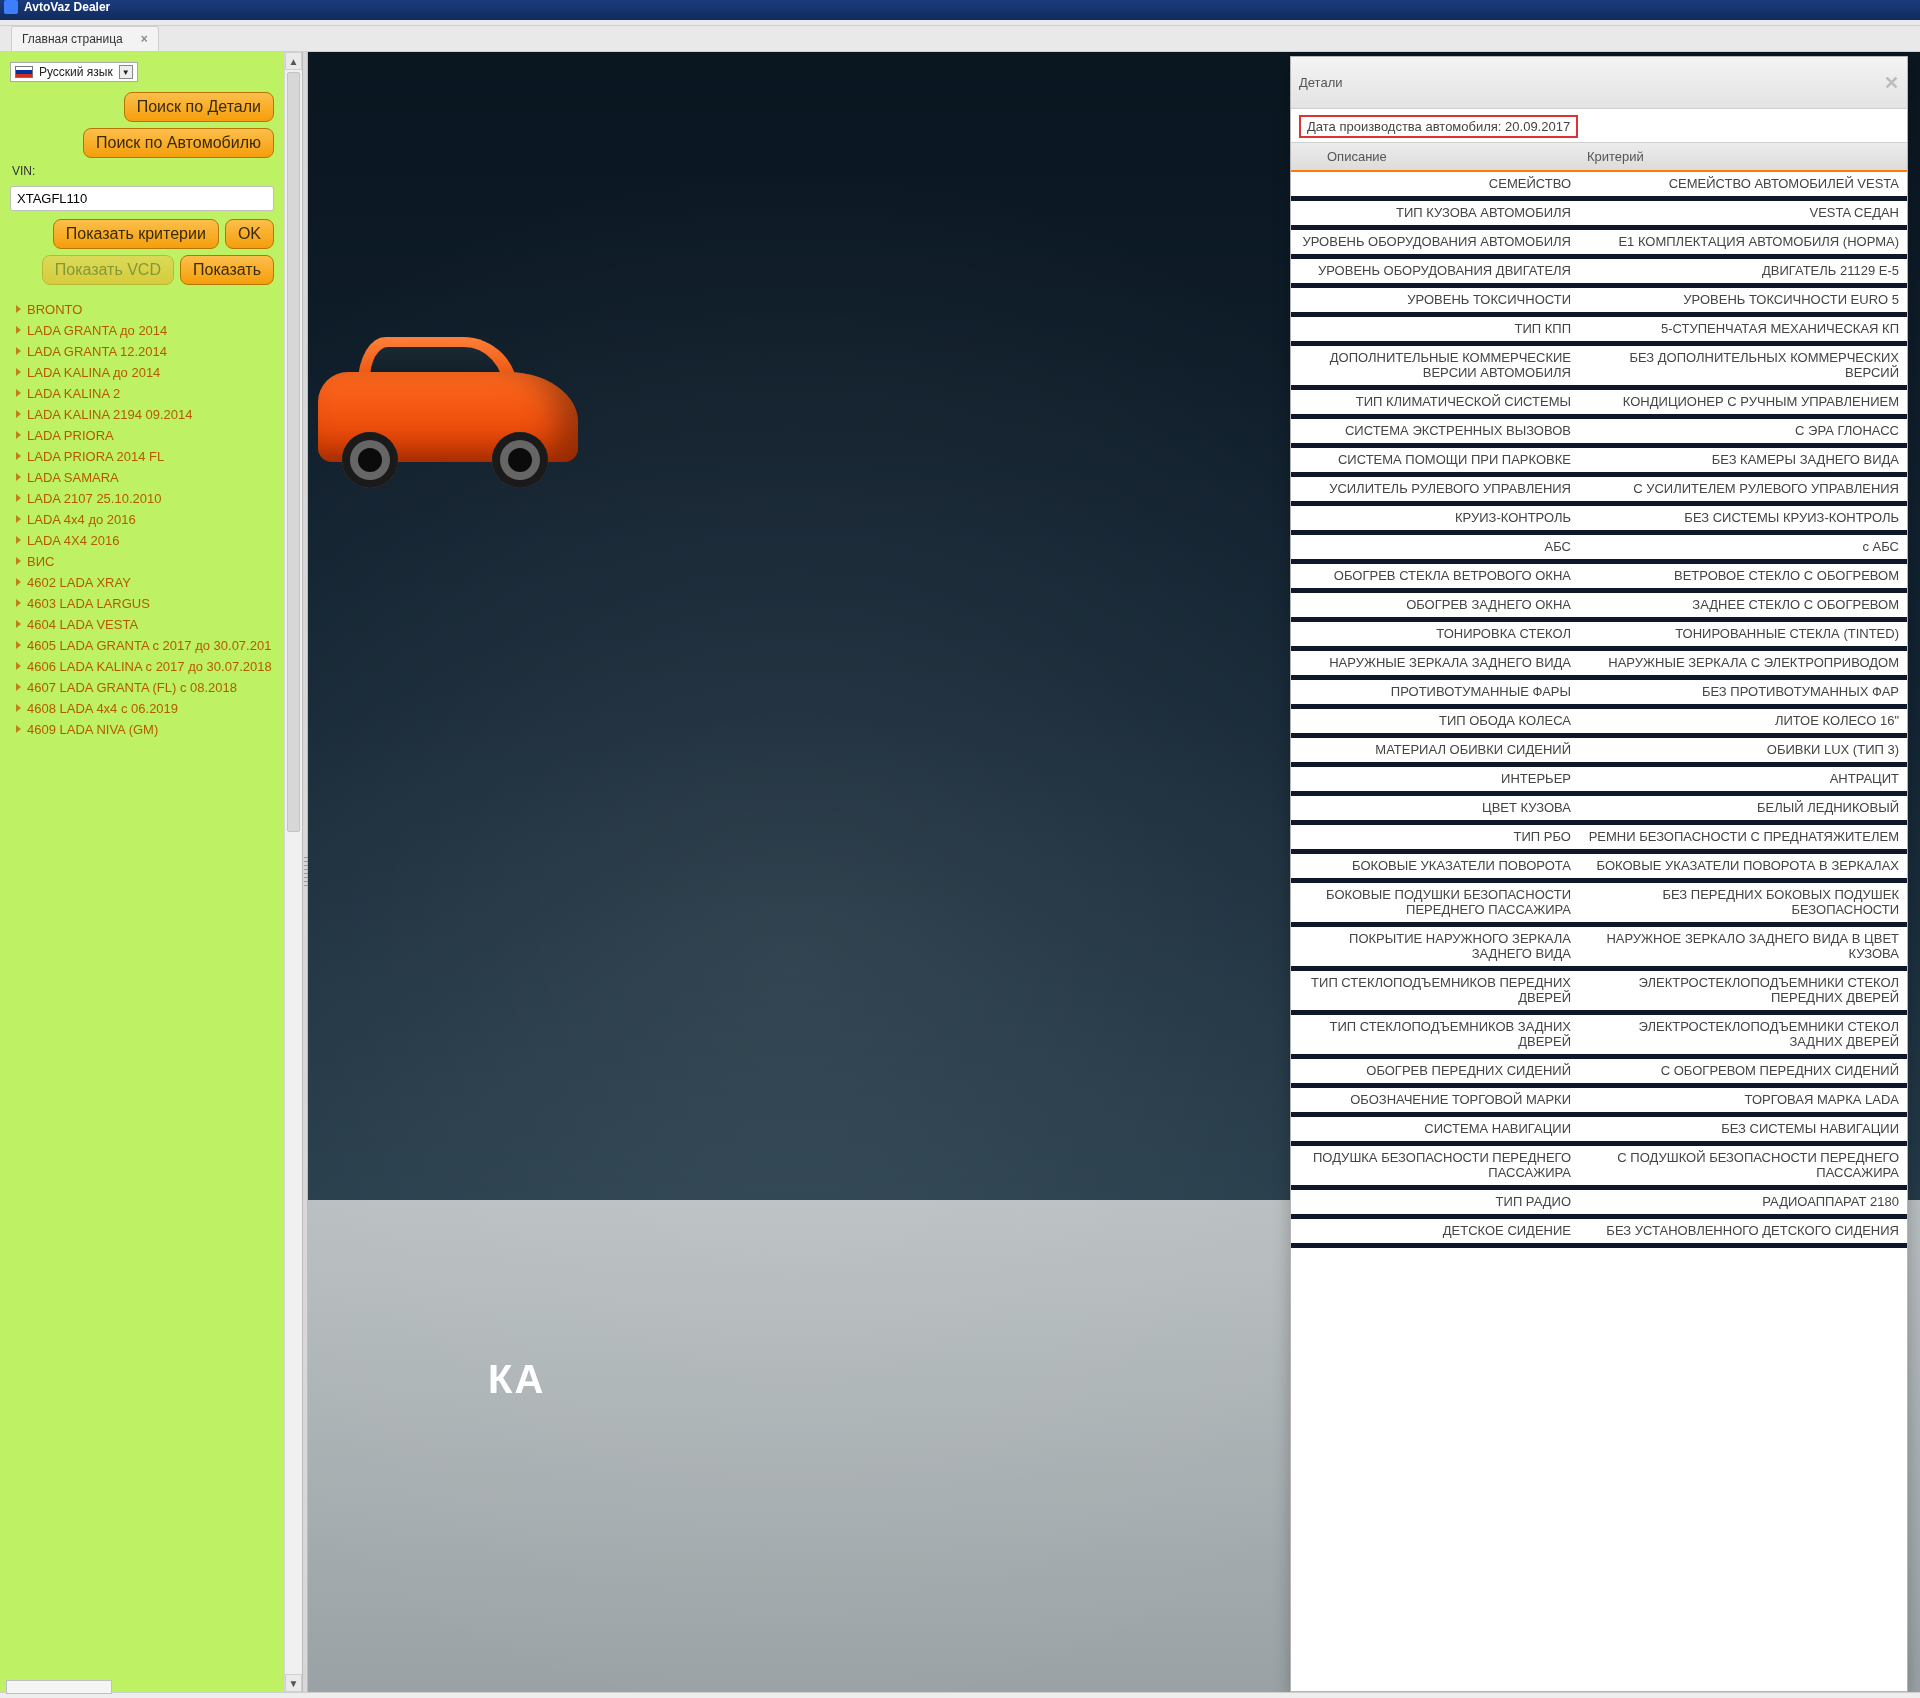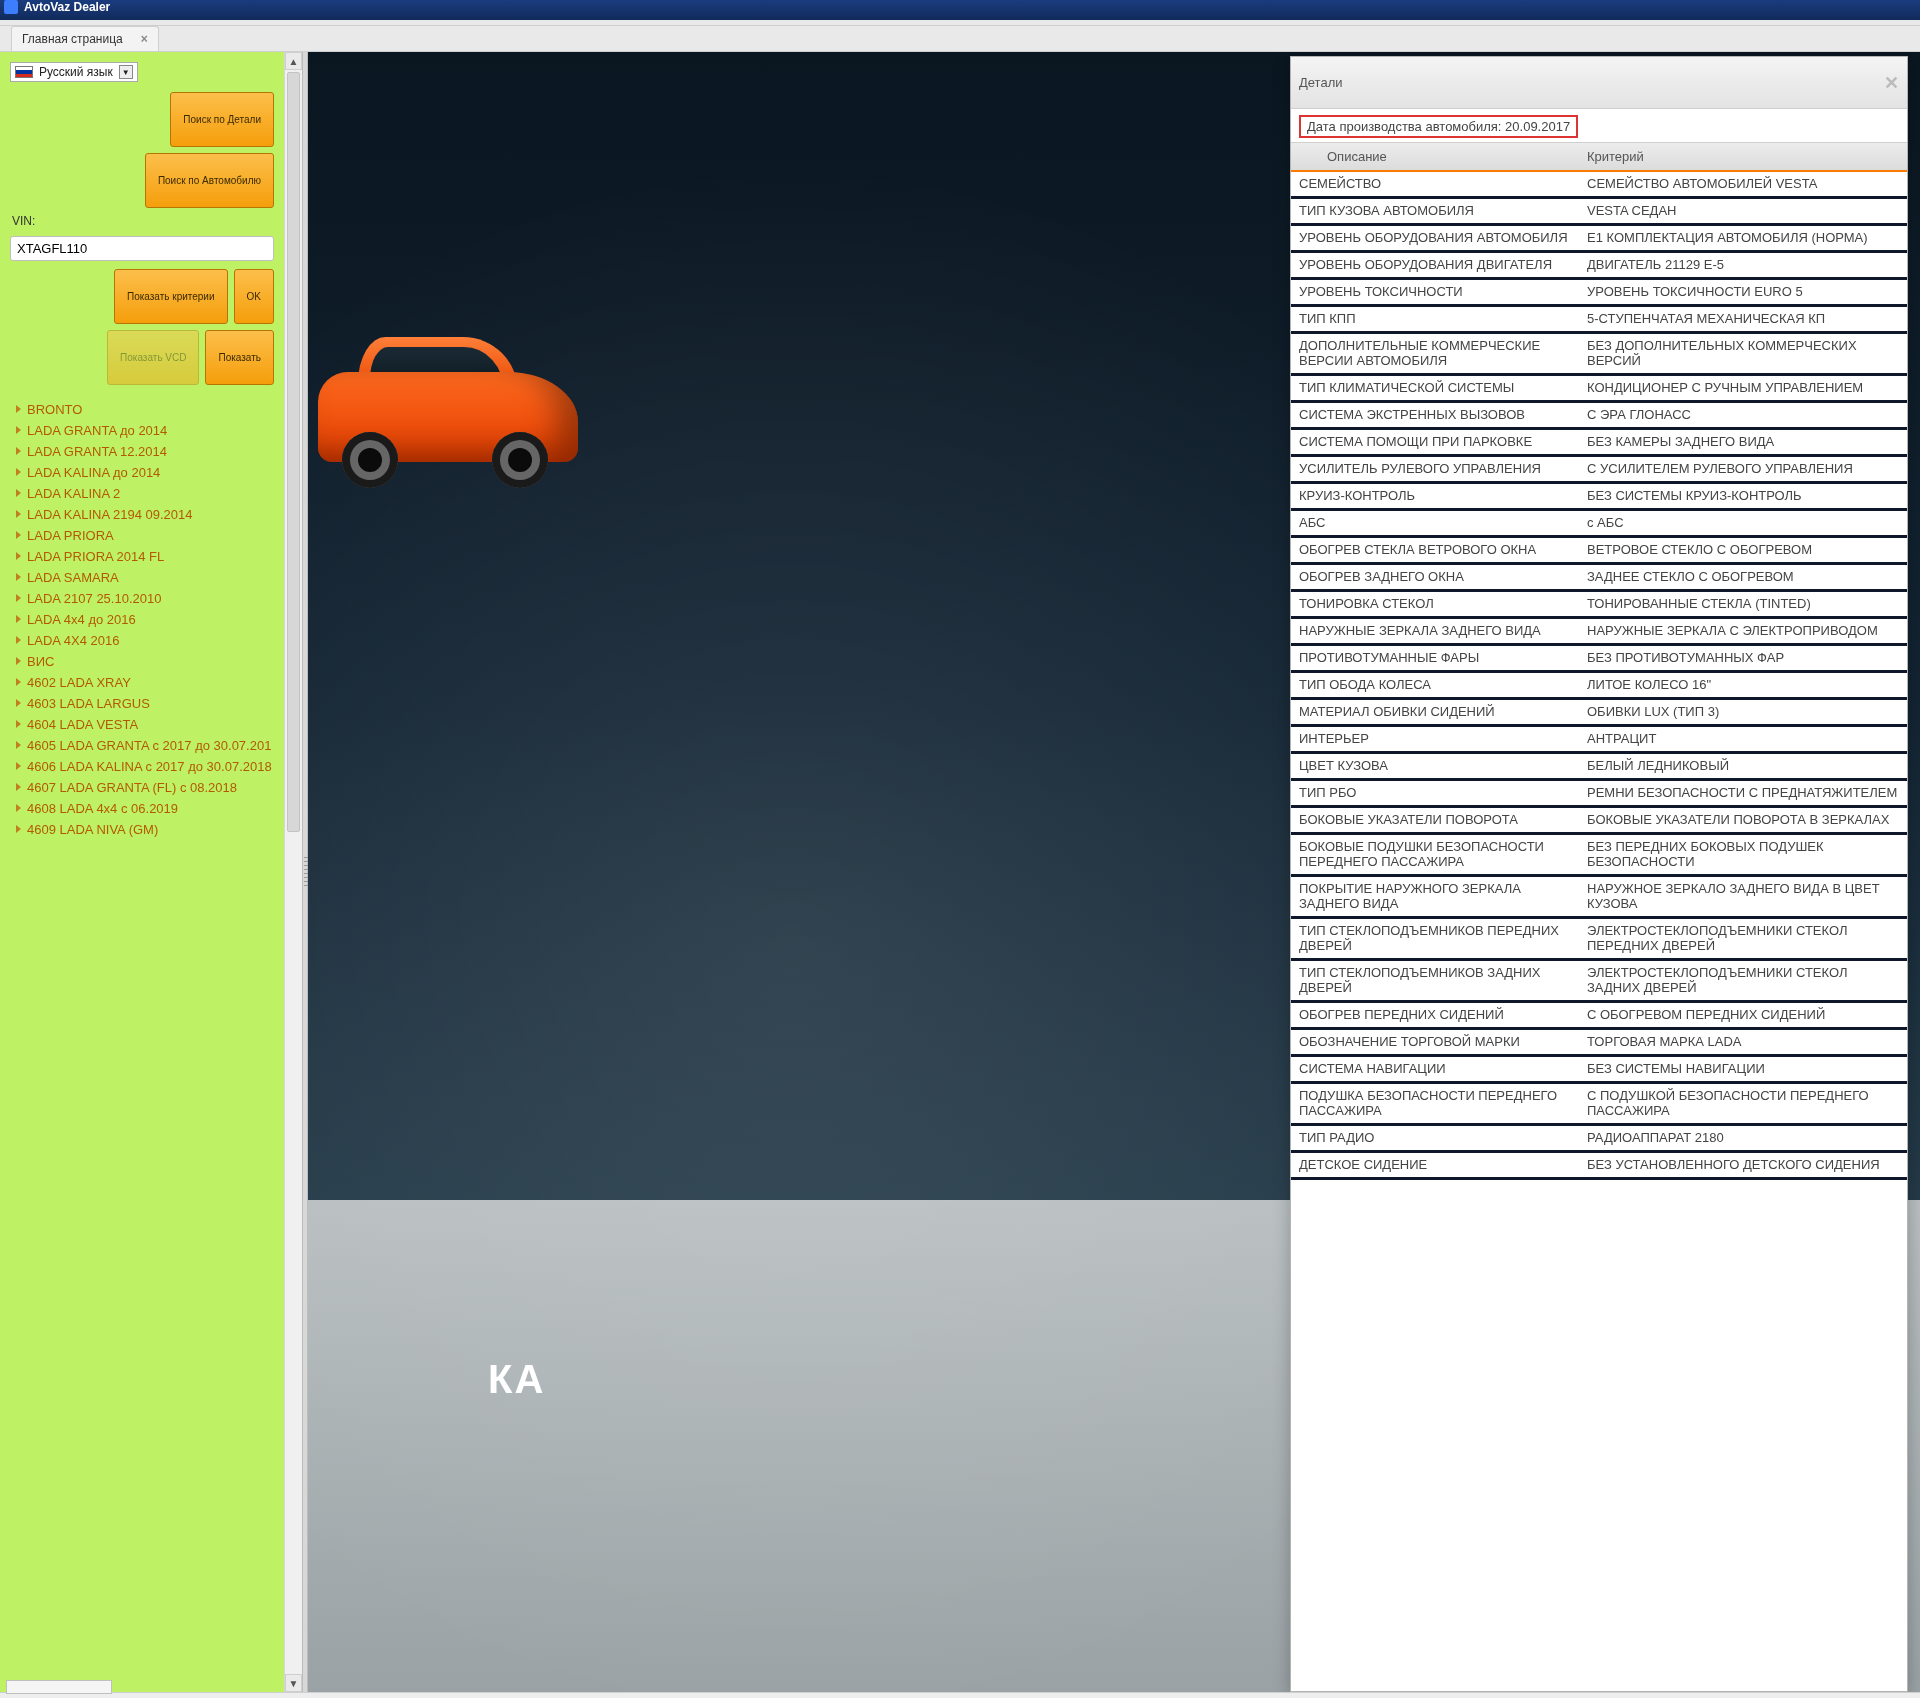--- a/index.html
+++ b/index.html
@@ -95,24 +95,24 @@
   }
   .lang-select .dd {
     border:1px solid #888; width:14px; height:14px;
     display:flex;align-items:center;justify-content:center;font-size:8px;background:#eee;
   }
 
   .btn-row { display:flex; justify-content:flex-end; margin-bottom:6px; gap:6px; }
   .orange-btn {
     background: linear-gradient(to bottom,#fcbf4b,#f59e0b);
     border: 1px solid #b67500;
-    border-radius: 3px;
-    padding: 21px 12px;
+    border-radius: 8px;
+    padding: 5px 12px;
     color: #3a2a00;
-    font-size: 10px;
+    font-size: 16px;
     cursor: pointer;
   }
   .orange-btn.disabled { opacity:.45; cursor:default; }
 
   .label { font-size:12px; color:#333; margin: 6px 0 8px 2px; }
   .vin-input {
     width: 100%; border:1px solid #bfbfbf; border-radius:3px;
     padding:4px 6px; font-size:13px; background:#fff;
   }
 
@@ -206,22 +206,22 @@
     display:flex; background:linear-gradient(to bottom,#ececec,#dcdcdc);
     border-top:1px solid #cfcfcf;
     border-bottom:2px solid #ff7b00;
     font-size:13px; color:#555;
   }
   .cols > div { padding:6px 8px; }
   .cols .c1 { width:288px;padding-left:36px; }
   .cols .c2 { flex:1; }
   .rows { flex:1; overflow:hidden; }
   .drow {
-    display:flex; border-bottom:3px solid #0f172a;
-    font-size:13px; color:#444;
+    display:flex; border-bottom:5px solid #0f172a;
+    font-size:13px; color:#444;text-align:right;
   }
   .drow > div { padding:4px 8px 5px; }
   .drow .c1 { width:288px; }
   .drow .c2 { flex:1; }
 
   
   .taskbar{
     position:absolute; left:0; right:0; bottom:0; height:6px; background:#eee;border-top:1px solid #cfcfcf;
   }
   .task-thumb{

